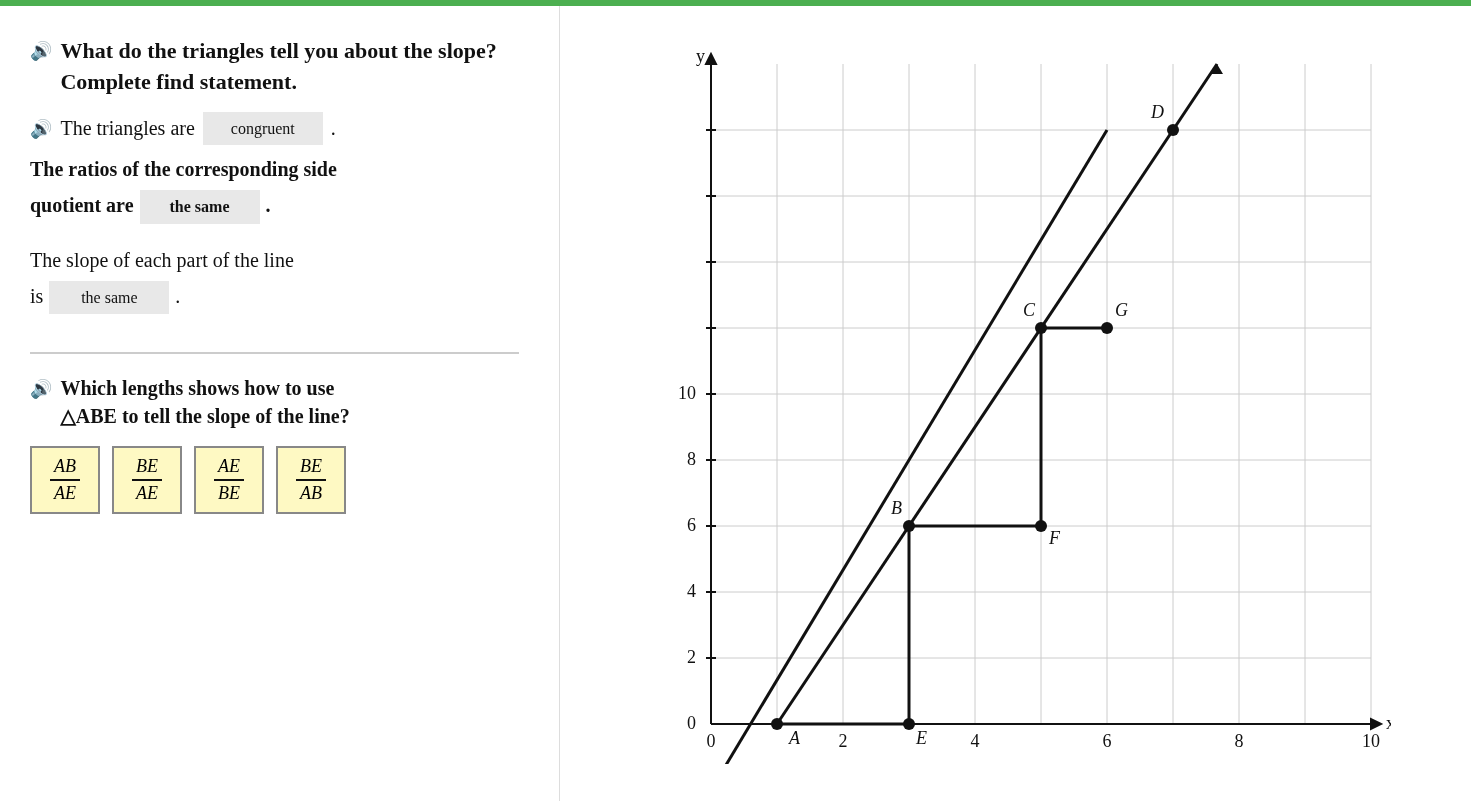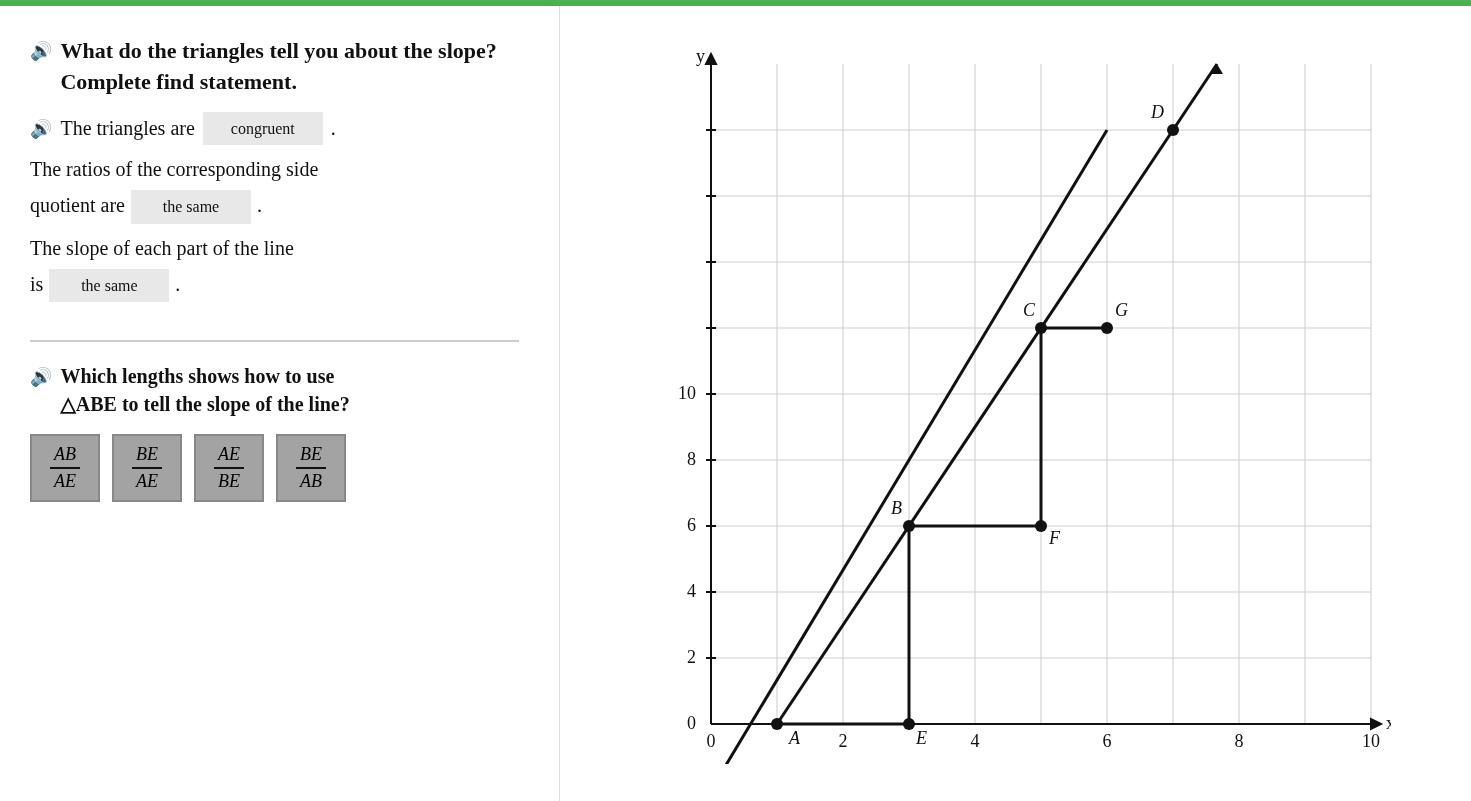--- a/index.html
+++ b/index.html
@@ -115,21 +115,21 @@
 
     .fraction-buttons {
       display: flex;
       gap: 12px;
       margin-top: 16px;
       flex-wrap: wrap;
     }
 
     .frac-btn {
       border: 2px solid #888;
-      background: #a3a3a3;
+      background: #fef9c3;
       padding: 8px 18px;
       cursor: pointer;
       display: flex;
       flex-direction: column;
       align-items: center;
       font-size: 18px;
       font-style: italic;
       font-family: 'Georgia', serif;
       min-width: 70px;
     }
@@ -173,32 +173,32 @@
 
     <div style="margin-top: 14px;">
 
       <div class="statement-line with-icon">
         <span class="speaker-icon">🔊</span>
         <span>The triangles are</span>
         <span class="filled-answer">congruent</span>
         <span>.</span>
       </div>
 
-      <div style="margin-top: 8px;">
+      <div style="margin-top: 8px; font-weight: bold;">
         <div class="statement-line">
           <span>The ratios of the corresponding side</span>
         </div>
         <div class="statement-line">
           <span>quotient are</span>
           <span class="filled-answer">the same</span>
           <span>.</span>
         </div>
       </div>
 
-      <div style="margin-top: 8px;">
+      <div style="margin-top: 20px;">
         <div class="statement-line">
           <span>The slope of each part of the line</span>
         </div>
         <div class="statement-line">
           <span>is</span>
           <span class="filled-answer">the same</span>
           <span>.</span>
         </div>
       </div>
     </div>

